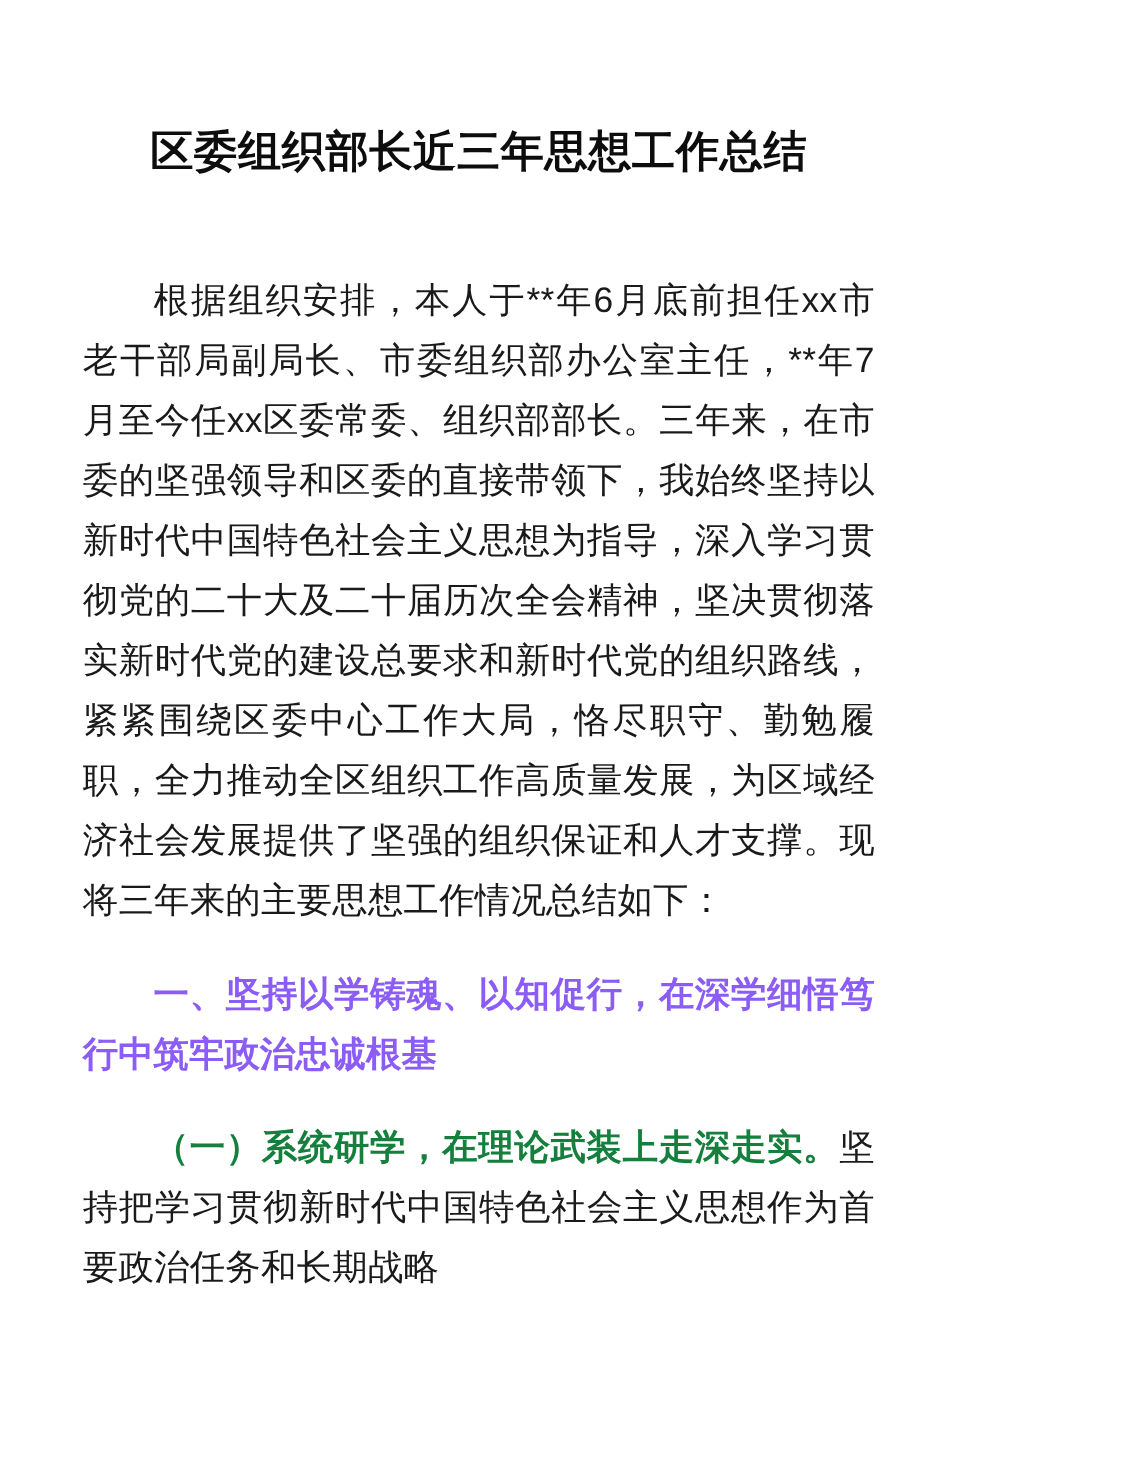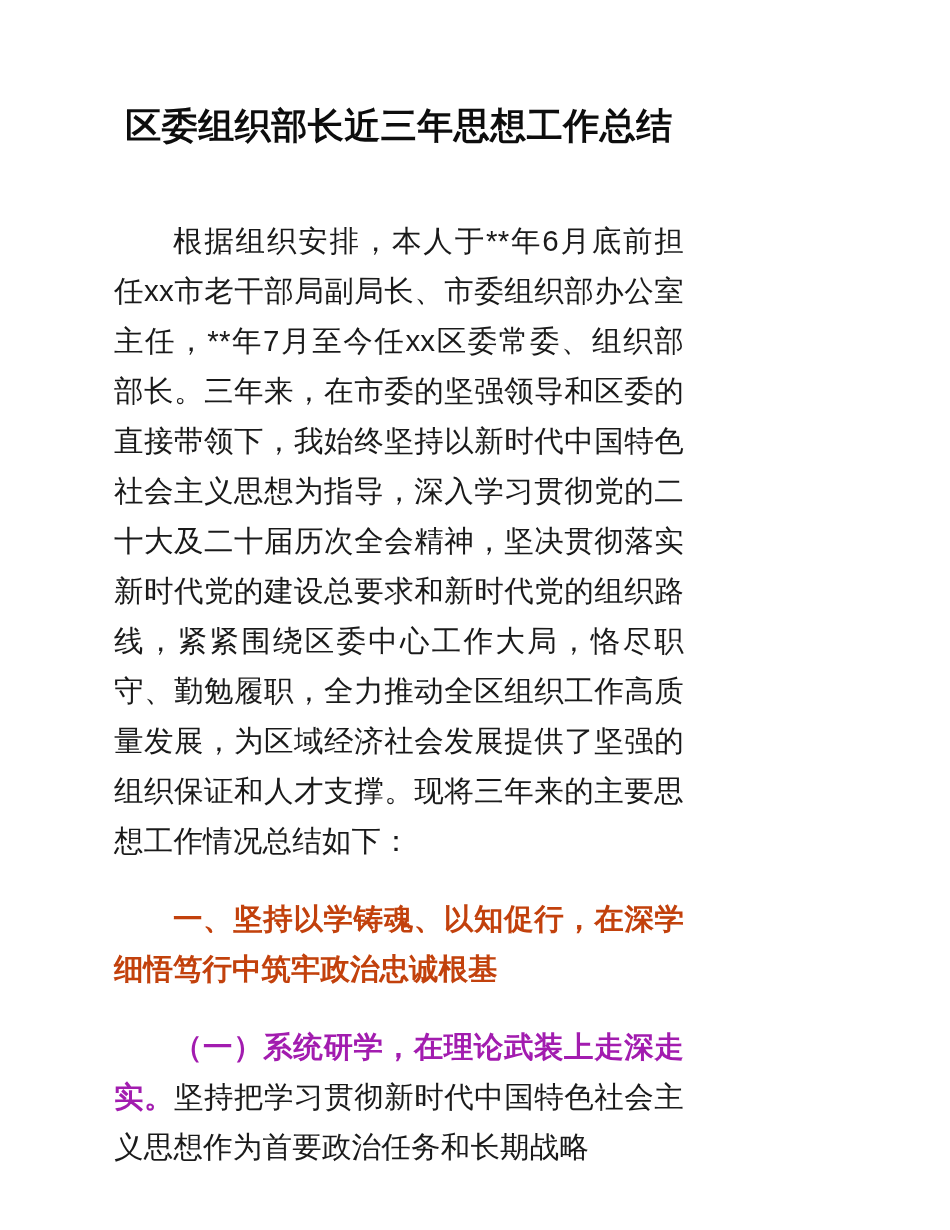--- a/index.html
+++ b/index.html
@@ -13,58 +13,58 @@
     overflow: hidden;
     font-family: "Liberation Sans", "DejaVu Sans", sans-serif;
     color: #000000;
   }
   .page {
     position: relative;
     width: 798px;
     height: 1230px;
     background: #ffffff;
     box-sizing: border-box;
-    padding: 0 114px;
+    padding: 0 69px;
   }
   .doc-title {
     margin: 0;
     padding: 0;
     text-align: center;
     font-size: 36px;
     font-weight: bold;
     line-height: 1.25;
     letter-spacing: 0.5px;
     padding-top: 103px;
     color: #0d0d0d;
   }
   .body-block {
     padding-top: 62px;
   }
   p.para {
-    margin: 6px 0 0 0;
+    margin: 16px 0 0 0;
     font-size: 29.5px;
     line-height: 50px;
     text-align: justify;
     text-justify: inter-ideograph;
     text-indent: 2em;
     color: #1a1a1a;
     font-weight: normal;
     letter-spacing: 0.2px;
   }
   p.para + p.para {
     margin-top: 28px;
   }
   p.heading {
     font-weight: bold;
-    color: #c2410c;
+    color: #8b5cf6;
     letter-spacing: 0;
   }
   .lead-bold {
     font-weight: bold;
-    color: #a21caf;
+    color: #15803d;
   }
 </style>
 </head>
 <body>
 
 <div class="page">
 
   <h1 class="doc-title">区委组织部长近三年思想工作总结</h1>
 
   <div class="body-block">

